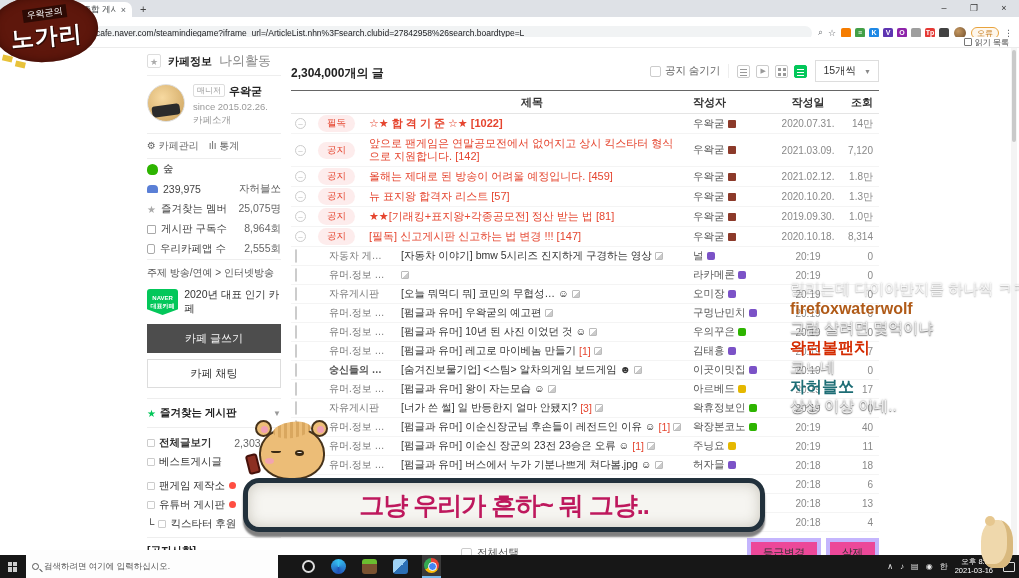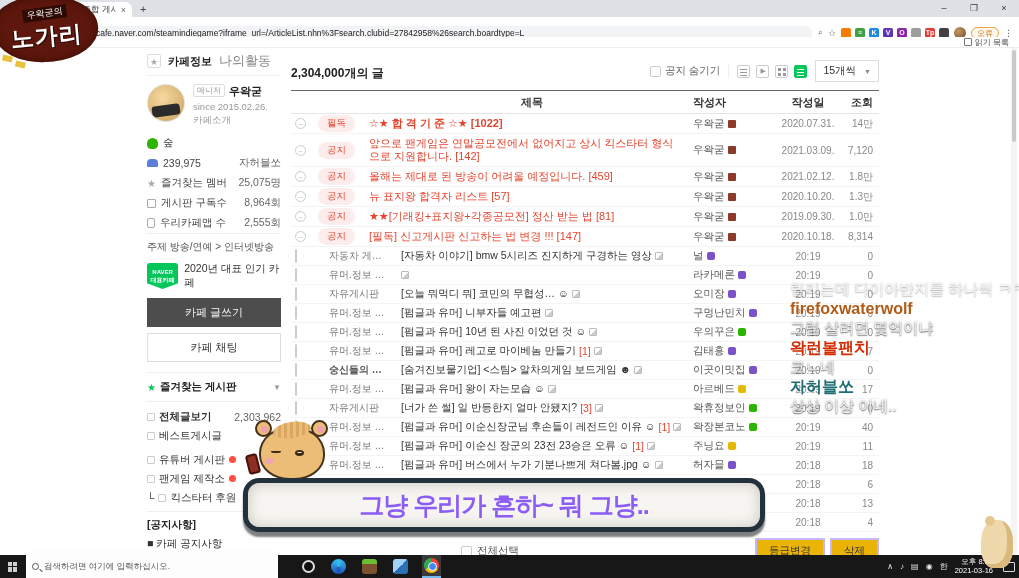--- a/index.html
+++ b/index.html
@@ -101,32 +101,32 @@
   .ndate,.pdate{width:62px;flex:none;text-align:center;color:#888;font-size:10px;}
   .nviews,.pviews{width:40px;flex:none;text-align:right;color:#888;font-size:10px;padding-right:6px;}
   .pboard{width:58px;flex:none;color:#777;font-size:10px;margin-left:12px;white-space:nowrap;overflow:hidden;}
   .pboard.bold{font-weight:bold;color:#555;}
   .ptitle{flex:1;color:#333;font-size:10.5px;padding:2px 8px 2px 14px;white-space:nowrap;overflow:hidden;display:flex;align-items:center;gap:3px;}
   .ptitle .cm{color:#e5452f;}
   .att{width:8px;height:8px;border:1px solid #bbb;border-radius:1px;flex:none;display:inline-block;background:linear-gradient(135deg,#fff 55%,#ccc 55%);}
   .list-footer{display:flex;align-items:center;margin-top:6px;}
   .select-all{display:flex;align-items:center;gap:5px;color:#555;font-size:10.5px;margin-left:170px;}
   .footer-btns{margin-left:auto;display:flex;gap:5px;}
-  .fbtn{border:2px solid #c4b5fd;background:#eab308;color:#333;font-size:10.5px;padding:4px 12px;}
+  .fbtn{border:4px solid #c4b5fd;background:#ec4899;color:#333;font-size:10.5px;padding:4px 12px;}
   
   .logo{position:absolute;left:-6px;top:-4px;width:104px;height:66px;background:#5e170c;border-radius:38% 52% 46% 50%;transform:rotate(-5deg);z-index:50;box-shadow:inset 0 0 10px #3a0d06;display:flex;flex-direction:column;align-items:center;justify-content:center;}
   .logo .l1{background:#2d0a04;color:#fff;font-size:9px;padding:0 4px;transform:rotate(-3deg);margin-bottom:1px;}
   .logo .l2{color:#fff;font-size:23px;font-weight:bold;letter-spacing:1px;text-shadow:1px 1px 0 #2d0a04,-1px 1px 0 #2d0a04;}
   .logo .ybit{position:absolute;left:6px;bottom:4px;width:10px;height:6px;background:#e8c23a;transform:rotate(18deg);box-shadow:14px 3px 0 #e8c23a;}
   .chatov{position:absolute;left:790px;top:279px;width:232px;z-index:30;pointer-events:none;}
   .chat-line{font-size:15px;line-height:19.5px;color:rgba(250,250,250,.92);text-shadow:0 0 2px rgba(90,90,90,.9),0 1px 1px rgba(60,60,60,.6);white-space:nowrap;}
   .chat-line.faint{opacity:.5;}
   .chat-line.nick{font-weight:bold;font-size:16px;text-shadow:0 1px 1px rgba(255,255,255,.7);}
   .banner{position:absolute;left:243px;top:478px;width:522px;height:54px;background:#f6f5f1;border:5px solid #22313c;border-radius:16px;z-index:40;display:flex;align-items:center;justify-content:center;box-shadow:0 5px 2px rgba(0,0,0,.5),inset 0 0 14px rgba(190,186,175,.8);}
-  .banner-text{font-size:25px;font-weight:bold;color:#8b5cf6;letter-spacing:-1px;}
+  .banner-text{font-size:25px;font-weight:bold;color:#be185d;letter-spacing:-1px;}
   .hamster{position:absolute;left:247px;top:420px;width:92px;height:62px;z-index:39;}
   .h-head{position:absolute;left:12px;top:6px;width:66px;height:54px;background:#ecbd77;border:2px solid #46321a;border-radius:50% 50% 46% 46%;}
   .h-ear{position:absolute;width:17px;height:17px;background:#ecbd77;border:2px solid #46321a;border-radius:50%;top:0;}
   .h-ear.l{left:8px;} .h-ear.r{left:64px;}
   .h-ear:after{content:"";position:absolute;left:4px;top:4px;width:7px;height:7px;background:#f0a0b4;border-radius:50%;}
   .h-hair{position:absolute;left:26px;top:2px;width:38px;height:16px;background:repeating-linear-gradient(100deg,#d9a75f 0 3px,#ecbd77 3px 6px);border-radius:50%;transform:rotate(-8deg);}
   .h-eye{position:absolute;top:30px;width:10px;height:3px;border-bottom:2px solid #3a2a14;border-radius:50%;}
   .h-eye.l{left:24px;} .h-eye.r{left:48px;height:6px;width:9px;border:2px solid #3a2a14;border-bottom:3px solid #3a2a14;border-radius:50%;background:#fff;}
   .h-cheek{position:absolute;left:18px;top:38px;width:9px;height:6px;background:#f2a4b0;border-radius:50%;}
   .h-phone{position:absolute;left:0px;top:34px;width:12px;height:20px;background:#8c2f22;border:2px solid #46110a;border-radius:3px;transform:rotate(-14deg);}
@@ -214,20 +214,24 @@
         <div class="sb-avatar"></div>
         <div>
           <div class="mgr-row">
             <span class="mgr-badge">매니저</span>
             <span class="mgr-name">우왁굳</span>
           </div>
           <div class="sb-since">since 2015.02.26.</div>
           <div class="sb-intro">카페소개</div>
         </div>
       </div>
+      <div class="sb-manage">
+        <span>⚙ <span>카페관리</span></span>
+        <span>ılı <span>통계</span></span>
+      </div>
       <div class="sb-row">
           <span class="ic ic-tree"></span>
           <span>숲</span>
         </div>
       <div class="sb-row">
           <span class="ic ic-people"></span>
           <span>239,975</span>
           <span class="val">자허블쏘</span>
         </div>
       <div id="sb-stats">
@@ -266,26 +270,26 @@
             <span class="cnt">2,303,962</span>
           </div>
           <div class="sb-item">
             <span class="bicon"></span>
             <span>베스트게시글</span>
           </div>
         </div>
       <div id="menu-new">
           <div class="sb-item">
             <span class="bicon"></span>
-            <span>유튜버 게시판</span>
+            <span>팬게임 제작소</span>
             <span class="ndot"></span>
           </div>
           <div class="sb-item">
             <span class="bicon"></span>
-            <span>팬게임 제작소</span>
+            <span>유튜버 게시판</span>
             <span class="ndot"></span>
           </div>
           <div class="sb-item">
             <span>└</span>
             <span class="bicon"></span>
             <span>킥스타터 후원</span>
           </div>
         </div>
       <div class="sb-sec">[공지사항]</div>
       <div id="menu-notice">
@@ -404,21 +408,21 @@
               <span class="att"></span>
             </span>
             <span class="pauthor">오미장<span class="lvl" style="background: rgb(123, 82, 199);"></span></span>
             <span class="pdate">20:19</span>
             <span class="pviews">0</span>
           </div>
           <div class="prow">
             <span class="c-lead"><span class="chk" style="margin-left: 4px;"></span></span>
             <span class="pboard">유머.정보 …</span>
             <span class="ptitle">
-              <span>[펌글과 유머] 니부자들 예고편</span>
+              <span>[펌글과 유머] 우왁굳의 예고편</span>
               <span class="att"></span>
             </span>
             <span class="pauthor">구멍난민치<span class="lvl" style="background: rgb(123, 82, 199);"></span></span>
             <span class="pdate">20:19</span>
             <span class="pviews">0</span>
           </div>
           <div class="prow">
             <span class="c-lead"><span class="chk" style="margin-left: 4px;"></span></span>
             <span class="pboard">유머.정보 …</span>
             <span class="ptitle">

